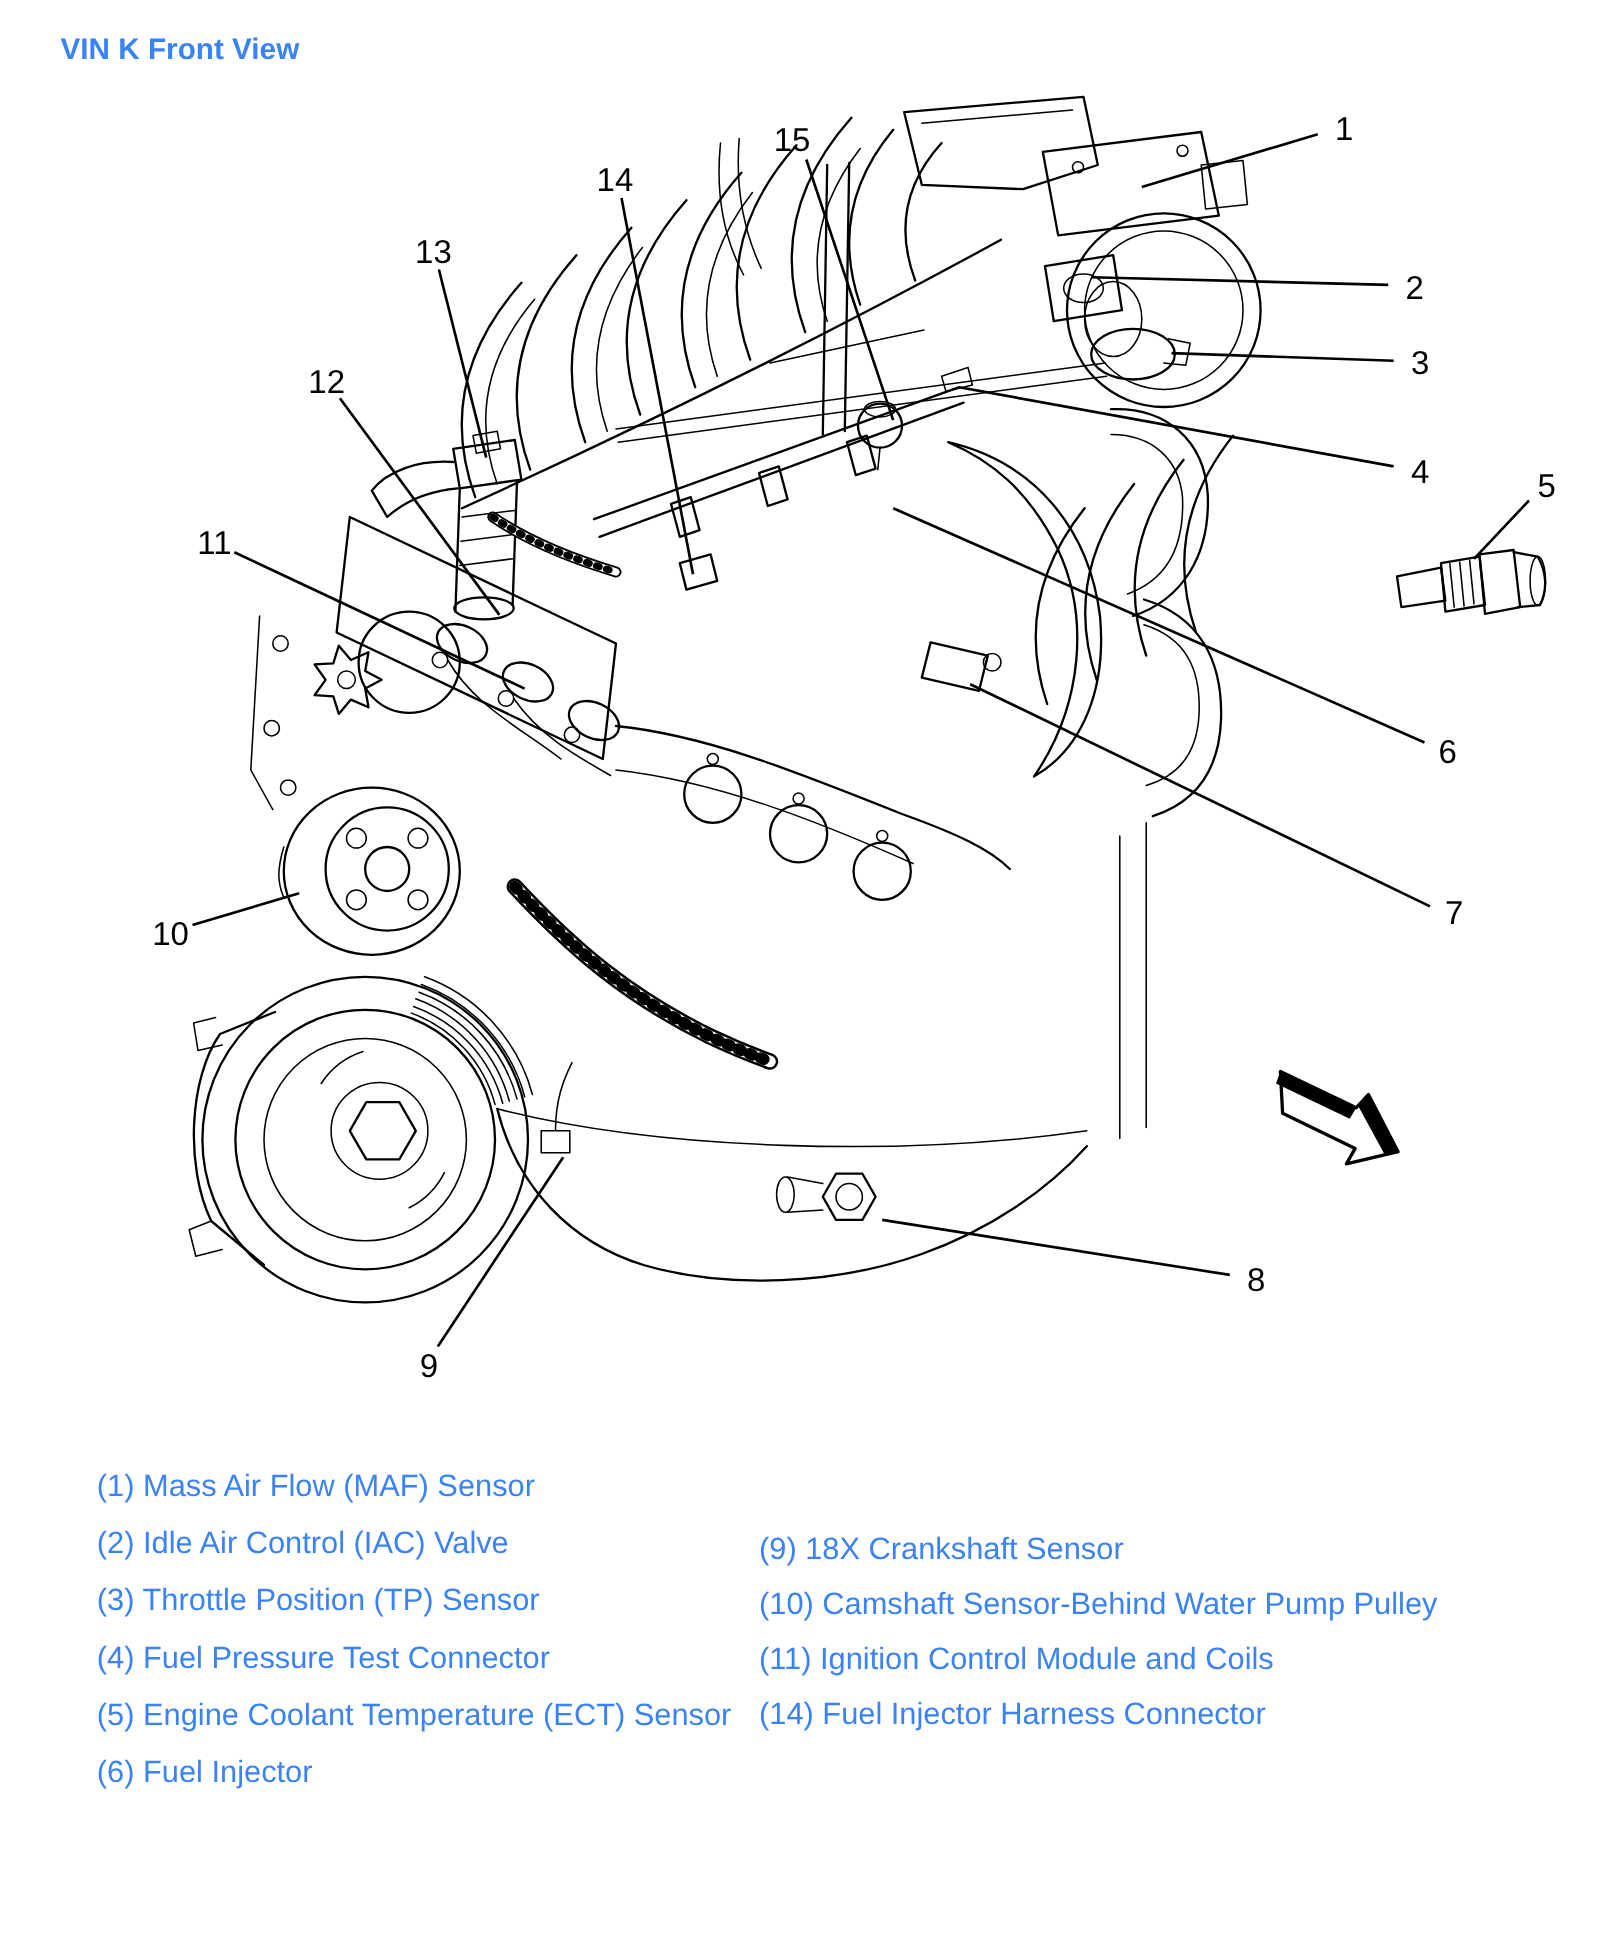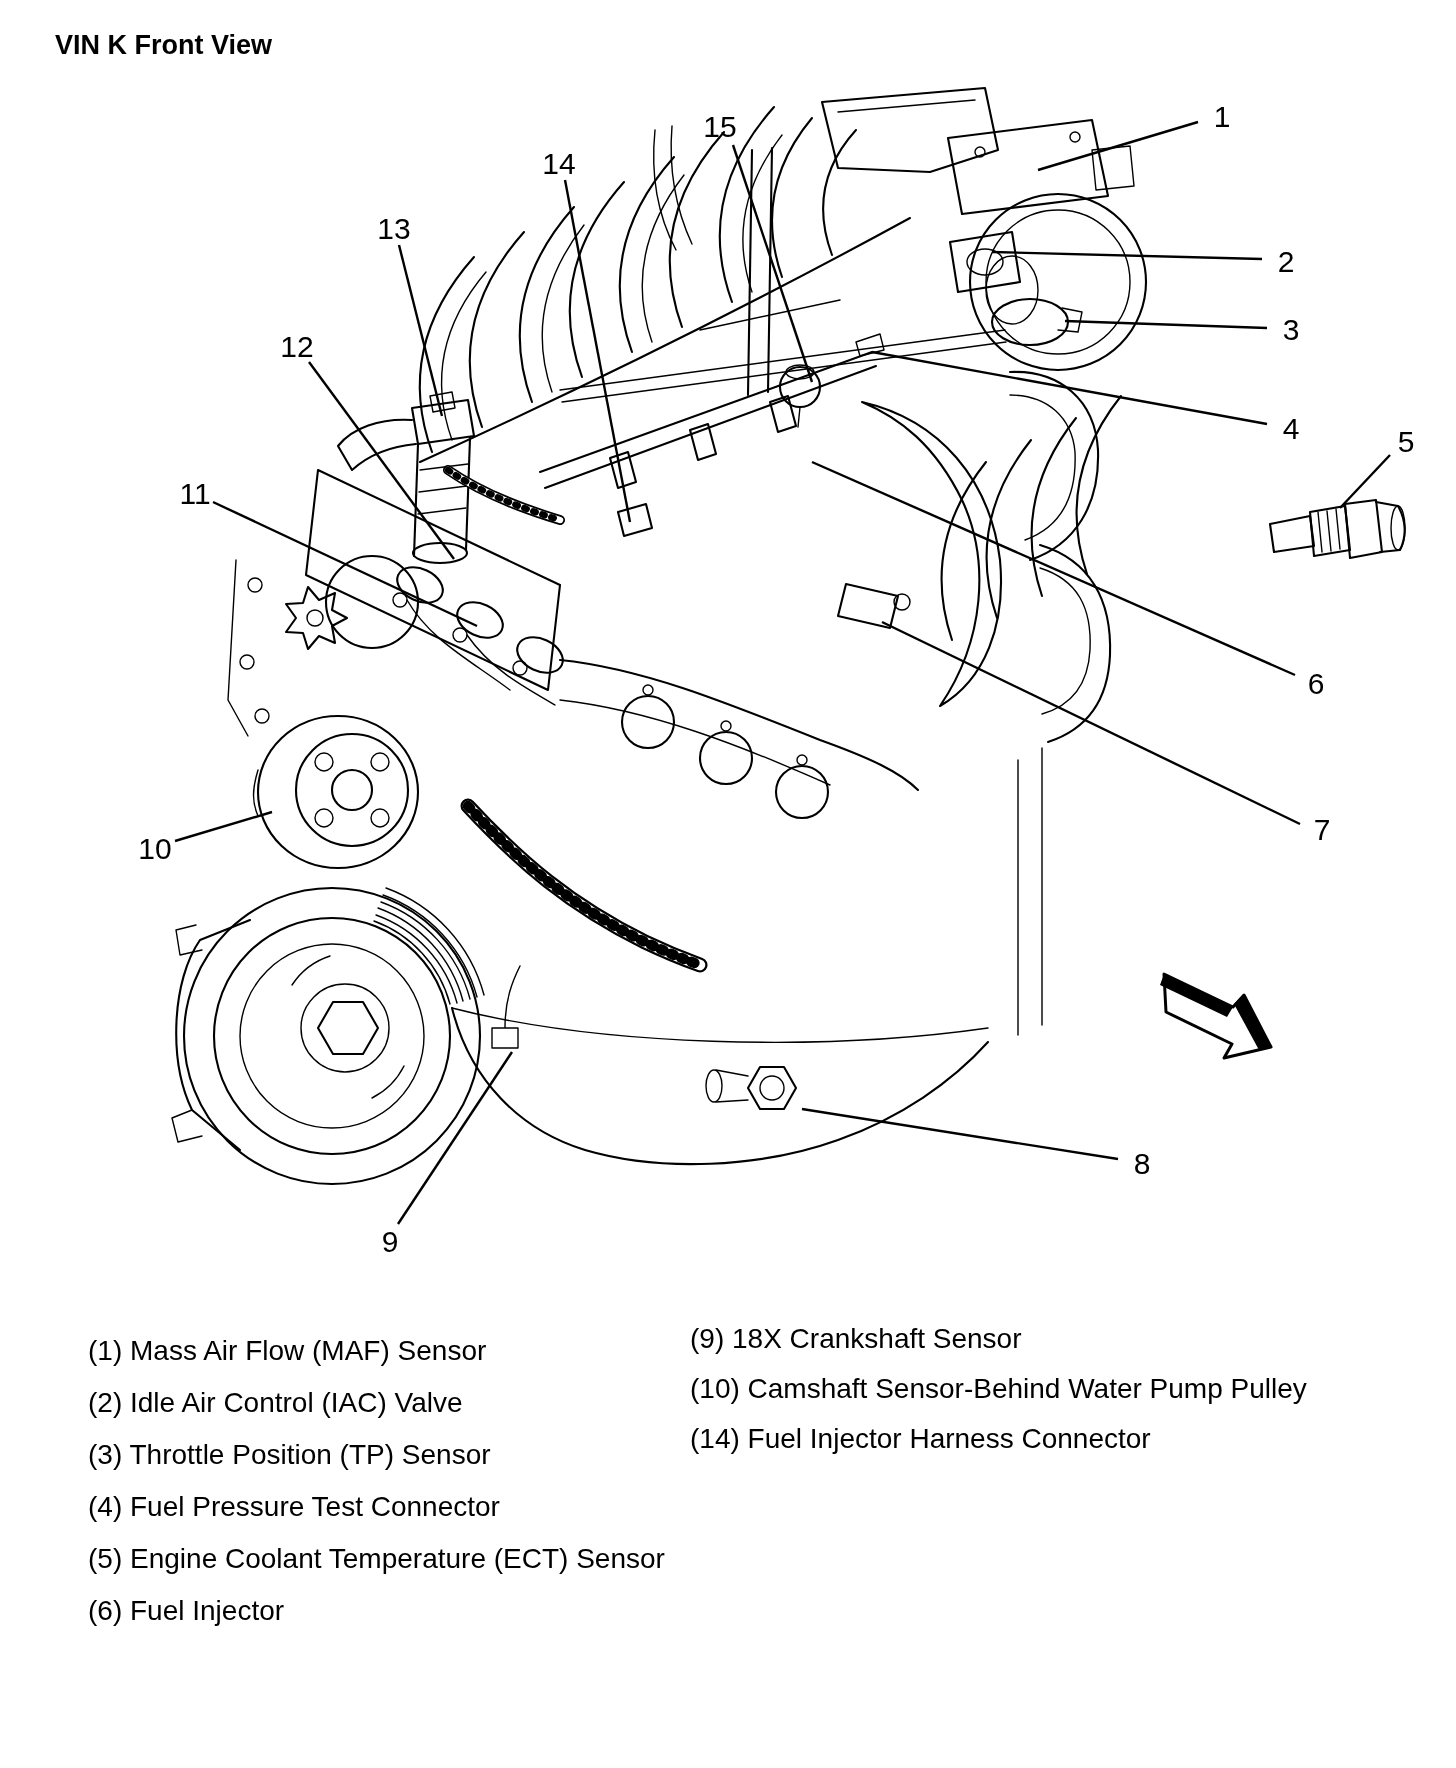--- a/index.html
+++ b/index.html
@@ -1,17 +1,17 @@
 <!DOCTYPE html>
 <html><head>
 <meta charset="utf-8">
 <style>
   html,body{margin:0;padding:0;background:#fff;}
   .page{position:relative;width:1456px;height:1768px;background:#fff;overflow:hidden;
-        font-family:"Liberation Sans",sans-serif;color:#000000;}
+        font-family:"Liberation Sans",sans-serif;color:#3b82f6;}
   .page-title{position:absolute;left:55px;top:30px;font-size:27px;font-weight:bold;}
   svg{position:absolute;left:0;top:0;}
   .art{stroke:#000;fill:none;stroke-width:2.1;stroke-linecap:round;stroke-linejoin:round;}
   .art-thin{stroke:#000;fill:none;stroke-width:1.4;stroke-linecap:round;}
   .leader{stroke:#000;stroke-width:2.4;fill:none;}
   .callout-num{font-family:"Liberation Sans",sans-serif;font-size:30px;fill:#000;}
   .legend-col{position:absolute;font-size:28px;}
   .legend-item{height:52px;line-height:30px;white-space:nowrap;}
   .legend-col.right .legend-item{height:50px;}
 </style>
@@ -243,19 +243,20 @@
 
   <div class="legend-col" style="left:88px;top:1336px;">
     <div class="legend-item"><span>(1)</span> <span>Mass Air Flow (MAF) Sensor</span></div>
     <div class="legend-item"><span>(2)</span> <span>Idle Air Control (IAC) Valve</span></div>
     <div class="legend-item"><span>(3)</span> <span>Throttle Position (TP) Sensor</span></div>
     <div class="legend-item"><span>(4)</span> <span>Fuel Pressure Test Connector</span></div>
     <div class="legend-item"><span>(5)</span> <span>Engine Coolant Temperature (ECT) Sensor</span></div>
     <div class="legend-item" style="height:46px;"><span>(6)</span> <span>Fuel Injector</span></div>
   </div>
 
-  <div class="legend-col right" style="left:690px;top:1324px;">
+  <div class="legend-col right" style="left:690px;top:1393px;">
     <div class="legend-item"><span>(9)</span> <span>18X Crankshaft Sensor</span></div>
     <div class="legend-item"><span>(10)</span> <span>Camshaft Sensor-Behind Water Pump Pulley</span></div>
+    <div class="legend-item"><span>(11)</span> <span>Ignition Control Module and Coils</span></div>
     <div class="legend-item"><span>(14)</span> <span>Fuel Injector Harness Connector</span></div>
   </div>
 
 </div>
 
 </body></html>

